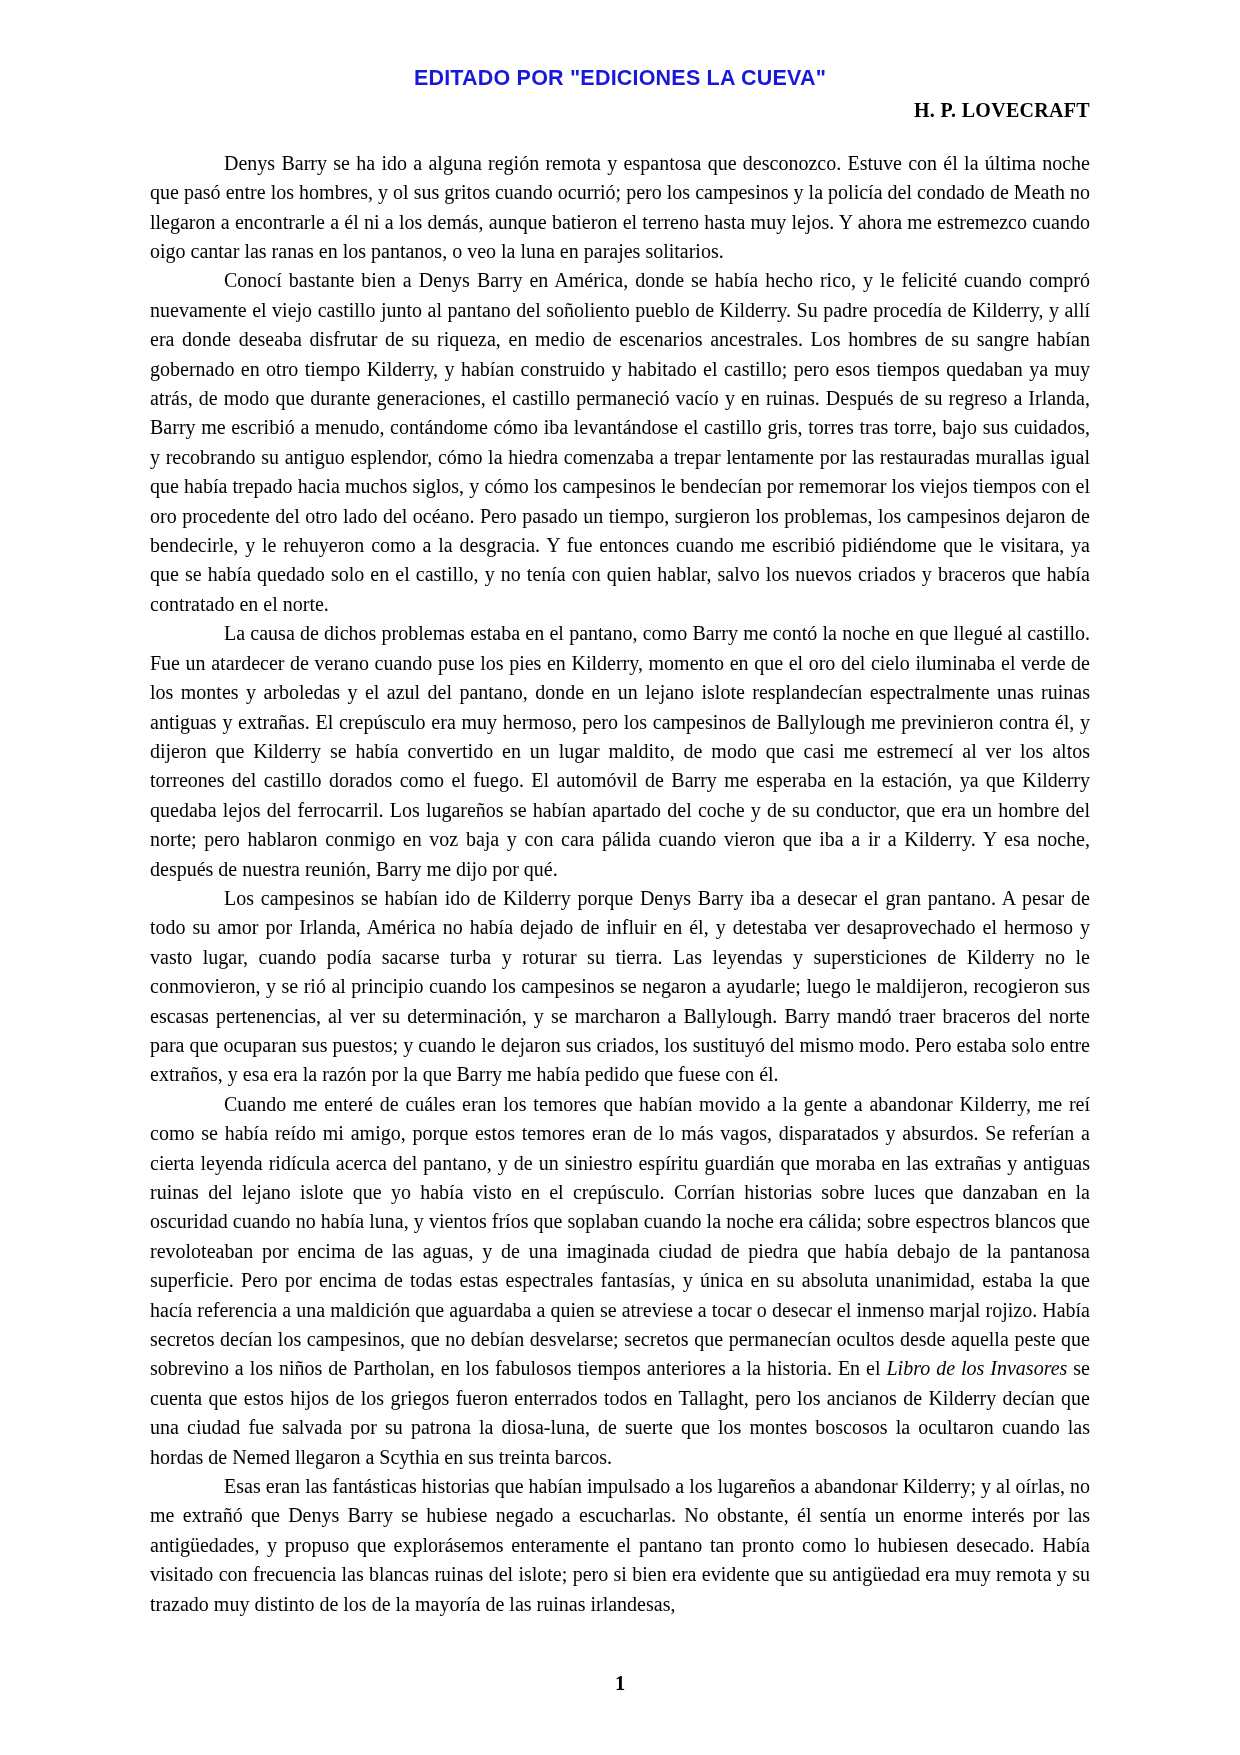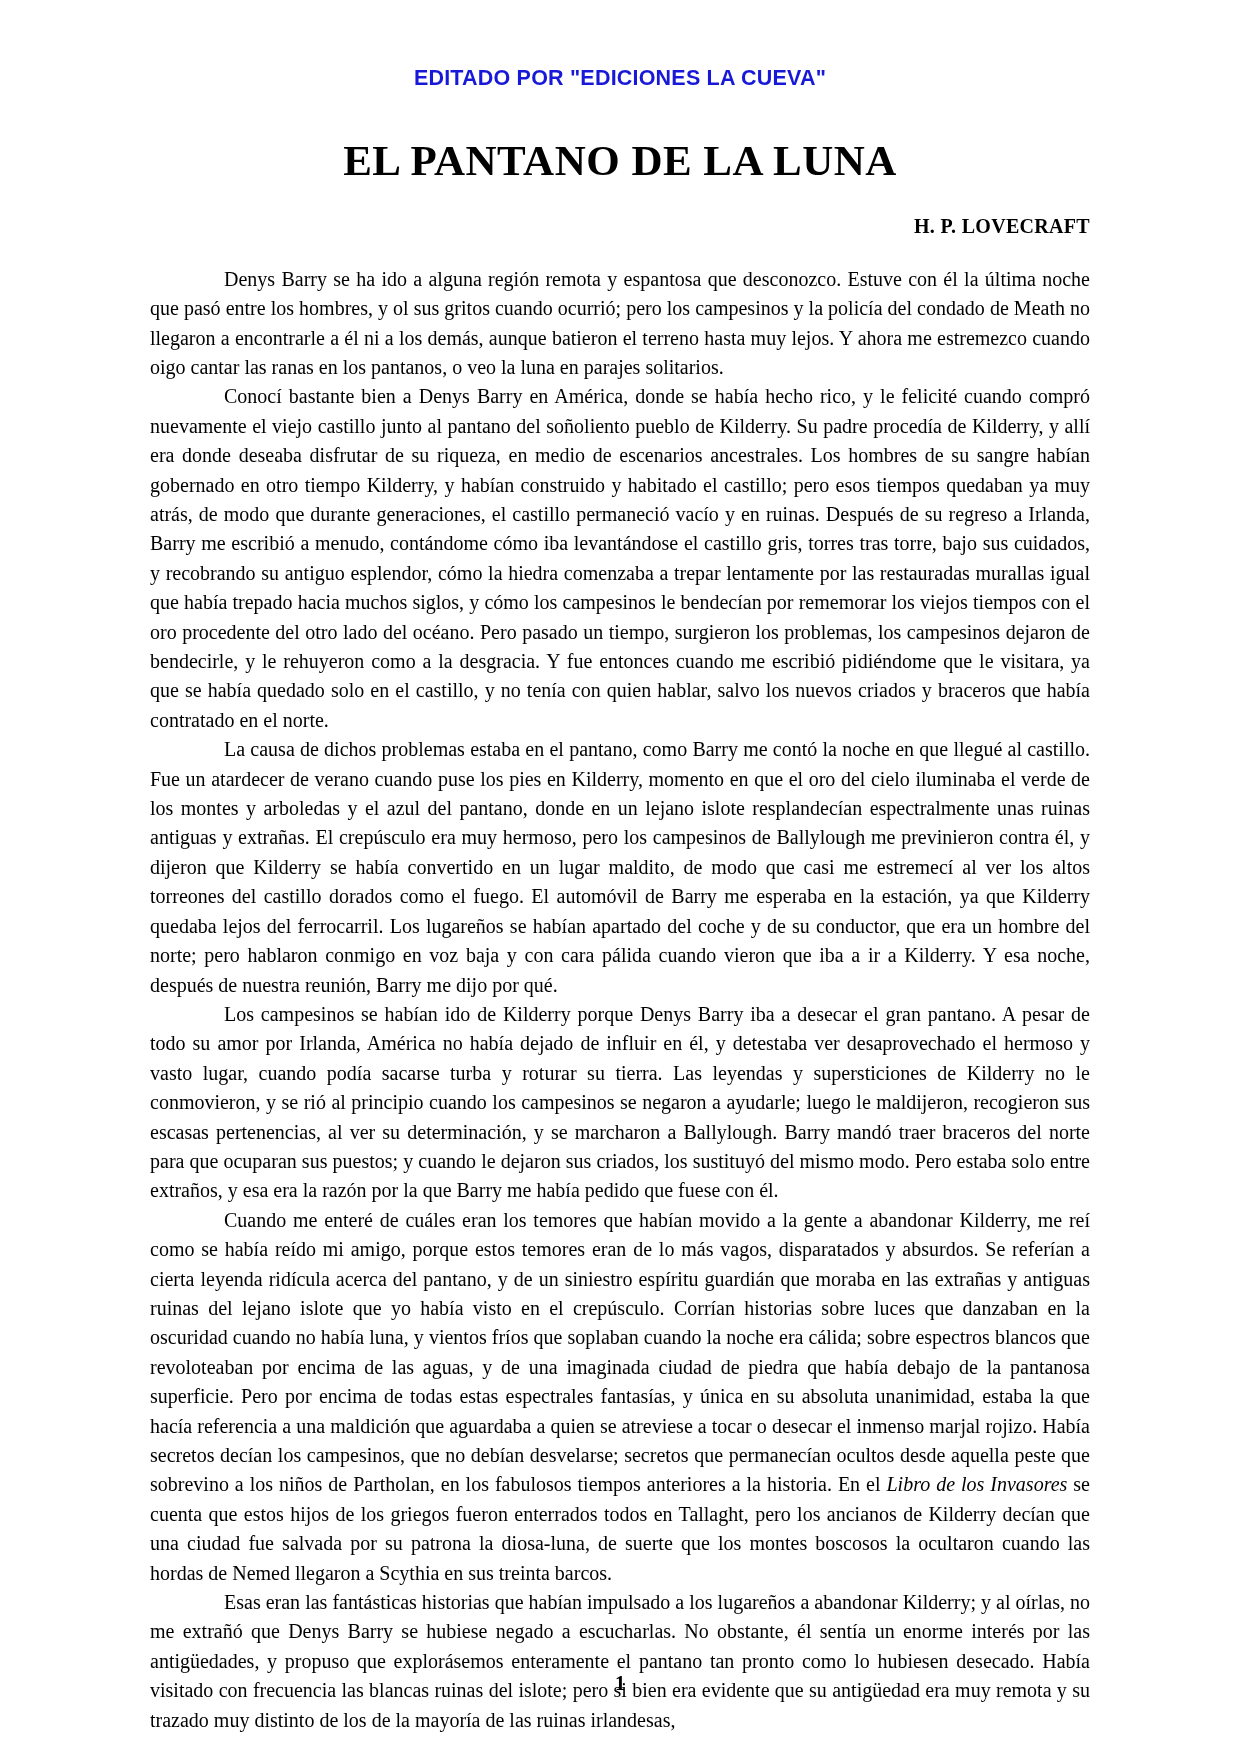--- a/index.html
+++ b/index.html
@@ -90,21 +90,20 @@
   }
 </style>
 </head>
 <body>
 
 <div class="page">
   <div class="content">
 
     <div class="publisher-line">EDITADO POR "EDICIONES LA CUEVA"</div>
 
-    <h1 class="doc-title">EL PANTANO DE LA LUNA</h1>
 
     <div class="doc-author">H. P. LOVECRAFT</div>
 
     <div class="body-text">
       <p>Denys Barry se ha ido a alguna región remota y espantosa que desconozco. Estuve con él la última noche que pasó entre los hombres, y ol sus gritos cuando ocurrió; pero los campesinos y la policía del condado de Meath no llegaron a encontrarle a él ni a los demás, aunque batieron el terreno hasta muy lejos. Y ahora me estremezco cuando oigo cantar las ranas en los pantanos, o veo la luna en parajes solitarios.</p>
       <p>Conocí bastante bien a Denys Barry en América, donde se había hecho rico, y le felicité cuando compró nuevamente el viejo castillo junto al pantano del soñoliento pueblo de Kilderry. Su padre procedía de Kilderry, y allí era donde deseaba disfrutar de su riqueza, en medio de escenarios ancestrales. Los hombres de su sangre habían gobernado en otro tiempo Kilderry, y habían construido y habitado el castillo; pero esos tiempos quedaban ya muy atrás, de modo que durante generaciones, el castillo permaneció vacío y en ruinas. Después de su regreso a Irlanda, Barry me escribió a menudo, contándome cómo iba levantándose el castillo gris, torres tras torre, bajo sus cuidados, y recobrando su antiguo esplendor, cómo la hiedra comenzaba a trepar lentamente por las restauradas murallas igual que había trepado hacia muchos siglos, y cómo los campesinos le bendecían por rememorar los viejos tiempos con el oro procedente del otro lado del océano. Pero pasado un tiempo, surgieron los problemas, los campesinos dejaron de bendecirle, y le rehuyeron como a la desgracia. Y fue entonces cuando me escribió pidiéndome que le visitara, ya que se había quedado solo en el castillo, y no tenía con quien hablar, salvo los nuevos criados y braceros que había contratado en el norte.</p>
       <p>La causa de dichos problemas estaba en el pantano, como Barry me contó la noche en que llegué al castillo. Fue un atardecer de verano cuando puse los pies en Kilderry, momento en que el oro del cielo iluminaba el verde de los montes y arboledas y el azul del pantano, donde en un lejano islote resplandecían espectralmente unas ruinas antiguas y extrañas. El crepúsculo era muy hermoso, pero los campesinos de Ballylough me previnieron contra él, y dijeron que Kilderry se había convertido en un lugar maldito, de modo que casi me estremecí al ver los altos torreones del castillo dorados como el fuego. El automóvil de Barry me esperaba en la estación, ya que Kilderry quedaba lejos del ferrocarril. Los lugareños se habían apartado del coche y de su conductor, que era un hombre del norte; pero hablaron conmigo en voz baja y con cara pálida cuando vieron que iba a ir a Kilderry. Y esa noche, después de nuestra reunión, Barry me dijo por qué.</p>
       <p>Los campesinos se habían ido de Kilderry porque Denys Barry iba a desecar el gran pantano. A pesar de todo su amor por Irlanda, América no había dejado de influir en él, y detestaba ver desaprovechado el hermoso y vasto lugar, cuando podía sacarse turba y roturar su tierra. Las leyendas y supersticiones de Kilderry no le conmovieron, y se rió al principio cuando los campesinos se negaron a ayudarle; luego le maldijeron, recogieron sus escasas pertenencias, al ver su determinación, y se marcharon a Ballylough. Barry mandó traer braceros del norte para que ocuparan sus puestos; y cuando le dejaron sus criados, los sustituyó del mismo modo. Pero estaba solo entre extraños, y esa era la razón por la que Barry me había pedido que fuese con él.</p>
       <p><span>Cuando me enteré de cuáles eran los temores que habían movido a la gente a abandonar Kilderry, me reí como se había reído mi amigo, porque estos temores eran de lo más vagos, disparatados y absurdos. Se referían a cierta leyenda ridícula acerca del pantano, y de un siniestro espíritu guardián que moraba en las extrañas y antiguas ruinas del lejano islote que yo había visto en el crepúsculo. Corrían historias sobre luces que danzaban en la oscuridad cuando no había luna, y vientos fríos que soplaban cuando la noche era cálida; sobre espectros blancos que revoloteaban por encima de las aguas, y de una imaginada ciudad de piedra que había debajo de la pantanosa superficie. Pero por encima de todas estas espectrales fantasías, y única en su absoluta unanimidad, estaba la que hacía referencia a una maldición que aguardaba a quien se atreviese a tocar o desecar el inmenso marjal rojizo. Había secretos decían los campesinos, que no debían desvelarse; secretos que permanecían ocultos desde aquella peste que sobrevino a los niños de Partholan, en los fabulosos tiempos anteriores a la historia. En el </span><i>Libro de los Invasores</i><span> se cuenta que estos hijos de los griegos fueron enterrados todos en Tallaght, pero los ancianos de Kilderry decían que una ciudad fue salvada por su patrona la diosa-luna, de suerte que los montes boscosos la ocultaron cuando las hordas de Nemed llegaron a Scythia en sus treinta barcos.</span></p>
       <p>Esas eran las fantásticas historias que habían impulsado a los lugareños a abandonar Kilderry; y al oírlas, no me extrañó que Denys Barry se hubiese negado a escucharlas. No obstante, él sentía un enorme interés por las antigüedades, y propuso que explorásemos enteramente el pantano tan pronto como lo hubiesen desecado. Había visitado con frecuencia las blancas ruinas del islote; pero si bien era evidente que su antigüedad era muy remota y su trazado muy distinto de los de la mayoría de las ruinas irlandesas,</p>

